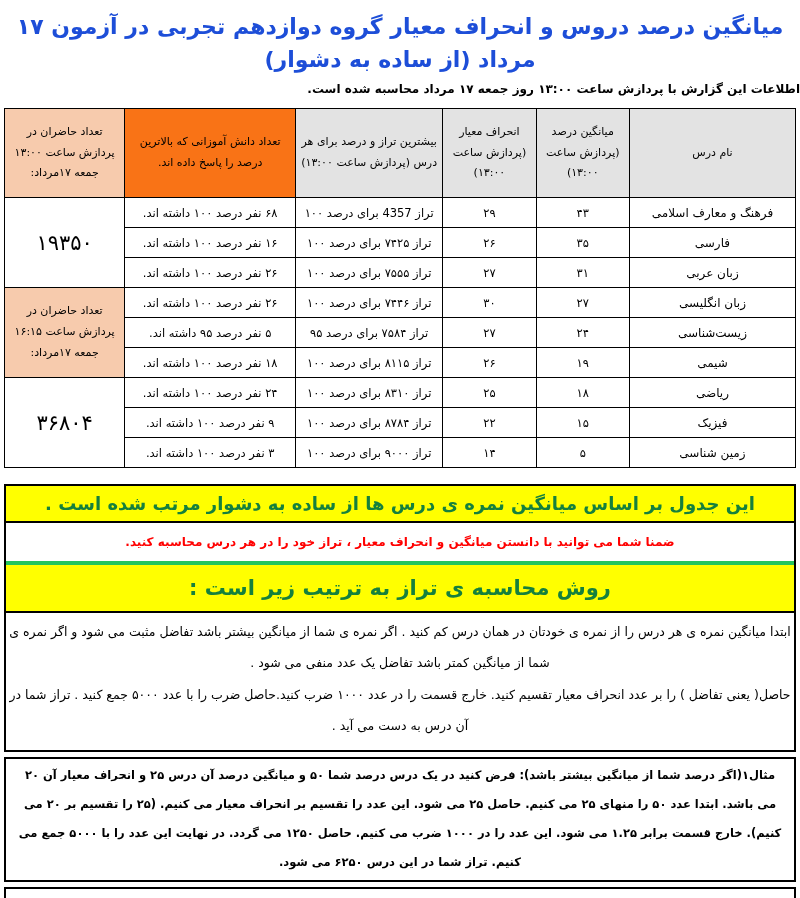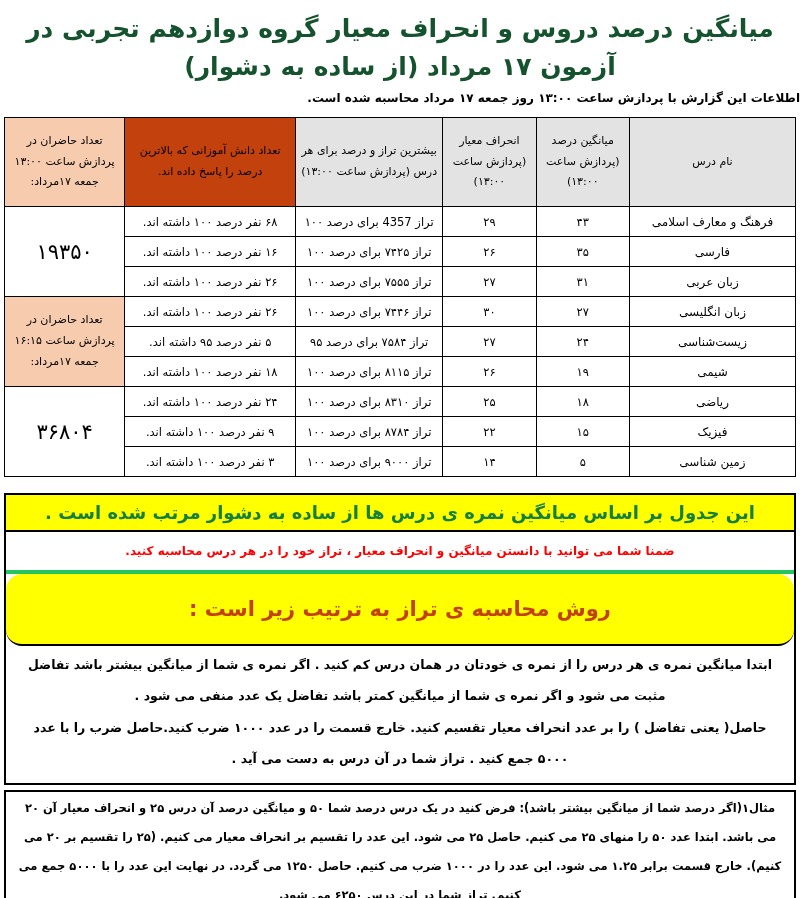--- a/index.html
+++ b/index.html
@@ -3,38 +3,38 @@
 <meta charset="utf-8">
 <style>
   html,body{margin:0;padding:0;}
   body{
     width:800px;height:898px;background:#ffffff;
     font-family:"DejaVu Sans", sans-serif;
     direction:rtl;overflow:hidden;
   }
   .page{width:800px;}
   .title{
-    color:#14532d;font-weight:bold;font-size:25px;
+    color:#1d4ed8;font-weight:bold;font-size:22px;
     text-align:center;padding:10px 10px 2px;line-height:1.5;
   }
   .subtitle{
     color:#000;font-weight:bold;font-size:12px;
     text-align:right;padding:4px 0 6px;
   }
   table.main{
     width:792px;margin:6px auto 0;border-collapse:collapse;
     direction:rtl;table-layout:fixed;
   }
   table.main, table.main th, table.main td{border:1.5px solid #000;}
   table.main th, table.main td{
     text-align:center;vertical-align:middle;font-weight:normal;color:#000;
     padding:1px 2px;overflow:hidden;
   }
   th.hdr{background:#e3e3e3;font-size:11px;line-height:1.9;height:86px;}
-  th.hdr-blue{background:#c2410c;margin-top:48px;}
+  th.hdr-blue{background:#f97316;margin-top:48px;}
   th.hdr-orange{background:#f7cbad;}
   td.cell{font-size:11.5px;height:27px;background:#fff;}
   td.course{font-size:12px;border-radius:13px;}
   td.att-num{
     color:#ff0000;font-size:21px;letter-spacing:1px;background:#fff;
   }
   td.att-label{
     background:#f7cbad;font-size:11px;line-height:1.9;margin-top:36px;
   }
   .info-box{
@@ -42,26 +42,26 @@
   }
   .banner-sorted{
     background:#ffff00;color:#15803d;font-size:18px;font-weight:bold;
     text-align:center;padding:7px 4px;border-bottom:2px solid #000;
   }
   .note-calc{
     background:#ffffff;color:#ff0000;font-size:12px;font-weight:bold;
     text-align:center;padding:12px 4px;border-bottom:4px solid #22c55e;
   }
   .banner-method{
-    background:#ffff00;color:#c2410c;font-size:21px;font-weight:bold;
-    text-align:center;padding:23px 4px;border-bottom:2px solid #000;border-radius:16px;
+    background:#ffff00;color:#15803d;font-size:21px;font-weight:bold;
+    text-align:center;padding:11px 4px;border-bottom:2px solid #000;
   }
   .method-text{
-    background:#ffffff;color:#000;font-size:12.5px;font-weight:bold;
-    text-align:center;line-height:2.45;padding:4px 20px 6px;
+    background:#ffffff;color:#000;font-size:12.5px;font-weight:normal;
+    text-align:center;line-height:2.45;padding:4px 0 6px;
   }
   .method-text p{margin:0 0 2px;}
   .example-box{
     margin:5px 4px 0;border:2.5px solid #000;background:#fff;
     color:#000;font-size:11.5px;font-weight:bold;text-align:center;
     line-height:2.55;padding:2px 8px;
   }
 </style>
 </head>
 <body>

